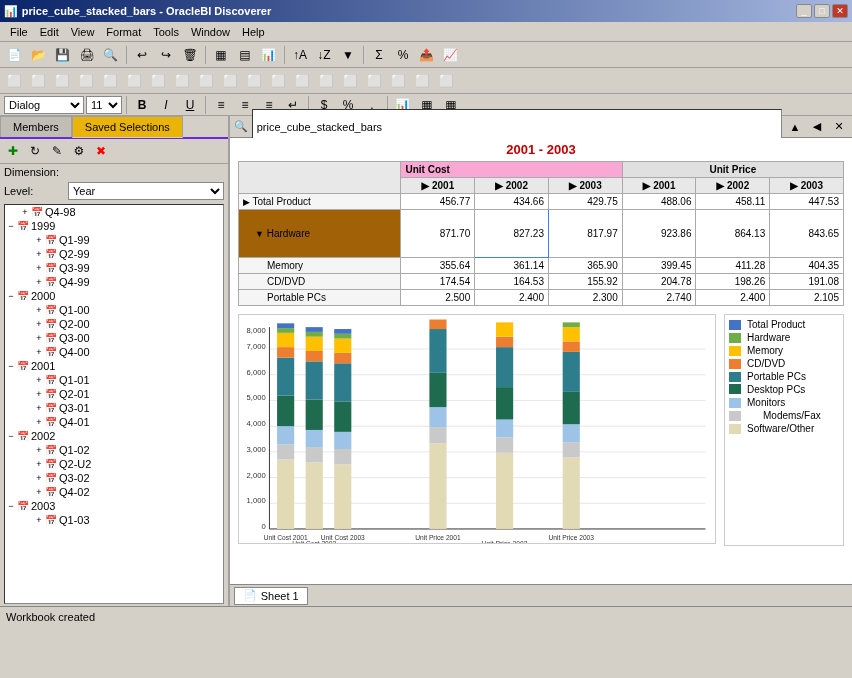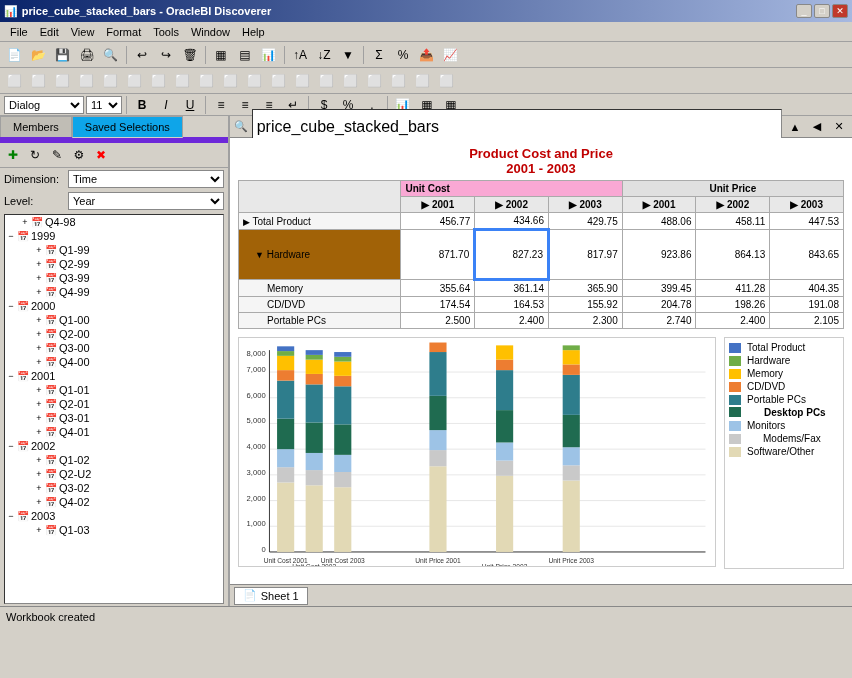--- a/index.html
+++ b/index.html
@@ -76,32 +76,32 @@
     
     #left-panel {
       width: 230px;
       background: #d4d0c8;
       border-right: 2px solid #a0a0a0;
       display: flex;
       flex-direction: column;
     }
     #tabs-row {
       display: flex;
-      border-bottom: 6px solid #6d28d9;
+      border-bottom: 2px solid #6d28d9;
       background: #d4d0c8;
     }
     .tab-btn {
       padding: 4px 12px;
       font-size: 11px;
       border: 1px solid #a0a0a0;
       border-bottom: none;
       cursor: pointer;
       background: #c0bdb5;
     }
-    .tab-btn.active { background: #0ea5e9; border-bottom: 1px solid #d4d0c8; margin-bottom: -1px; }
+    .tab-btn.active { background: #eab308; border-bottom: 1px solid #d4d0c8; margin-bottom: -1px; }
 
     #tree-toolbar {
       display: flex; align-items: center; padding: 4px; gap: 4px;
       border-bottom: 1px solid #a0a0a0;
     }
     .tree-tb-btn {
       width: 18px; height: 16px; display: flex; align-items: center;
       justify-content: center; cursor: pointer; font-size: 12px;
     }
 
@@ -297,23 +297,20 @@
     <div id="tree-toolbar">
       <div class="tree-tb-btn" style="color:green">✚</div>
       <div class="tree-tb-btn">↻</div>
       <div class="tree-tb-btn">✎</div>
       <div class="tree-tb-btn">⚙</div>
       <div class="tree-tb-btn" style="color:red">✖</div>
     </div>
 
     <div id="dim-row">
       <label>Dimension:</label>
-      <select style="flex:1;height:18px;font-size:11px;border:1px solid #888;">
-        <option>Time</option>
-      </select>
     </div>
 
     <div id="level-row">
       <label>Level:</label>
       <select style="flex:1;height:18px;font-size:11px;border:1px solid #888;">
         <option>Year</option>
       </select>
     </div>
 
     <div id="tree-area">
@@ -432,29 +429,28 @@
         <span class="tree-icon">📅</span>
         <span>Q1-03</span>
       </div>
     </div>
   </div>
 
   <div id="right-panel">
 
     <div id="address-bar">
       <span style="color:#666">🔍</span>
-      <input type="text" value="price_cube_stacked_bars" style="flex: 1 1 0%; height: 18px; font-size: 16px; border: 1px inset rgb(136, 136, 136); padding: 17px 4px;">
+      <input type="text" value="price_cube_stacked_bars" style="flex: 1 1 0%; height: 18px; font-size: 11px; border: 1px inset rgb(136, 136, 136); padding: 17px 4px;">
       <div class="addr-btn">▲</div>
       <div class="addr-btn">◀</div>
       <div class="addr-btn">✕</div>
     </div>
 
     <div id="content-area" style="overflow:auto;background:white;padding:4px 8px;">
 
-      <div id="report-title" style="text-align:center;color:#c00000;font-weight:bold;font-size:13px;margin:4px 0 0;">Product Cost and Price</div>
       <div id="report-subtitle" style="text-align:center;color:#c00000;font-weight:bold;font-size:13px;margin:0 0 4px;">2001 - 2003</div>
 
       <table id="data-table" style="border-collapse:collapse;font-size:10px;width:100%;">
         <thead>
           <tr>
             <th class="row-header" style="background:#e8e8e8;border:1px solid #aaa;padding:2px 4px;" rowspan="2"></th>
             <th class="group-header" colspan="3" style="text-align:left;background:#f9a8d4;border:1px solid #aaa;padding:2px 4px;font-weight:bold;">Unit Cost</th>
             <th class="group-header" colspan="3" style="text-align:center;background:#e0e0e0;border:1px solid #aaa;padding:2px 4px;font-weight:bold;">Unit Price</th>
           </tr>
           <tr>
@@ -472,21 +468,21 @@
             <td style="border:1px solid #aaa;padding:2px 4px;text-align:right;">456.77</td>
             <td style="border:1px solid #aaa;padding:2px 4px;text-align:right;">434.66</td>
             <td style="border:1px solid #aaa;padding:2px 4px;text-align:right;">429.75</td>
             <td style="border:1px solid #aaa;padding:2px 4px;text-align:right;">488.06</td>
             <td style="border:1px solid #aaa;padding:2px 4px;text-align:right;">458.11</td>
             <td style="border:1px solid #aaa;padding:2px 4px;text-align:right;">447.53</td>
           </tr>
           <tr>
             <td class="row-header" style="text-align:left;background:#a16207;border:1px solid #aaa;padding:2px 4px;padding-left:16px;"><span style="font-size:9px">▼</span> Hardware</td>
             <td style="border:1px solid #aaa;padding:2px 4px;text-align:right;">871.70</td>
-            <td style="border:3px solid #3b82f6;padding:18px 4px;">827.23</td>
+            <td style="border:1px solid #3b82f6;padding:18px 4px;">827.23</td>
             <td style="border:1px solid #aaa;padding:2px 4px;text-align:right;">817.97</td>
             <td style="border:1px solid #aaa;padding:2px 4px;text-align:right;">923.86</td>
             <td style="border:1px solid #aaa;padding:2px 4px;text-align:right;">864.13</td>
             <td style="border:1px solid #aaa;padding:2px 4px;text-align:right;">843.65</td>
           </tr>
           <tr>
             <td class="row-header" style="text-align:left;background:#f5f5f5;border:1px solid #aaa;padding:2px 4px;padding-left:28px;">Memory</td>
             <td style="border:1px solid #aaa;padding:2px 4px;text-align:right;">355.64</td>
             <td style="border:1px solid #aaa;padding:2px 4px;text-align:right;">361.14</td>
             <td style="border:1px solid #aaa;padding:2px 4px;text-align:right;">365.90</td>
@@ -630,21 +626,21 @@
             <span>Memory</span>
           </div>
           <div style="display:flex;align-items:center;gap:3px;">
             <span class="legend-box" style="background:#ED7D31;"></span>
             <span>CD/DVD</span>
           </div>
           <div style="display:flex;align-items:center;gap:3px;">
             <span class="legend-box" style="background:#2E7D8C;"></span>
             <span>Portable PCs</span>
           </div>
-          <div style="display:flex;align-items:flex-start;gap:20px;font-weight:bold;">
+          <div style="display:flex;align-items:flex-start;gap:3px;">
             <span class="legend-box" style="background:#1F6B50;"></span>
             <span>Desktop PCs</span>
           </div>
           <div style="display:flex;align-items:center;gap:3px;">
             <span class="legend-box" style="background:#9DC3E6;"></span>
             <span>Monitors</span>
           </div>
           <div style="display:flex;align-items:center;gap:19px;">
             <span class="legend-box" style="background:#C9C9C9;"></span>
             <span>Modems/Fax</span>

